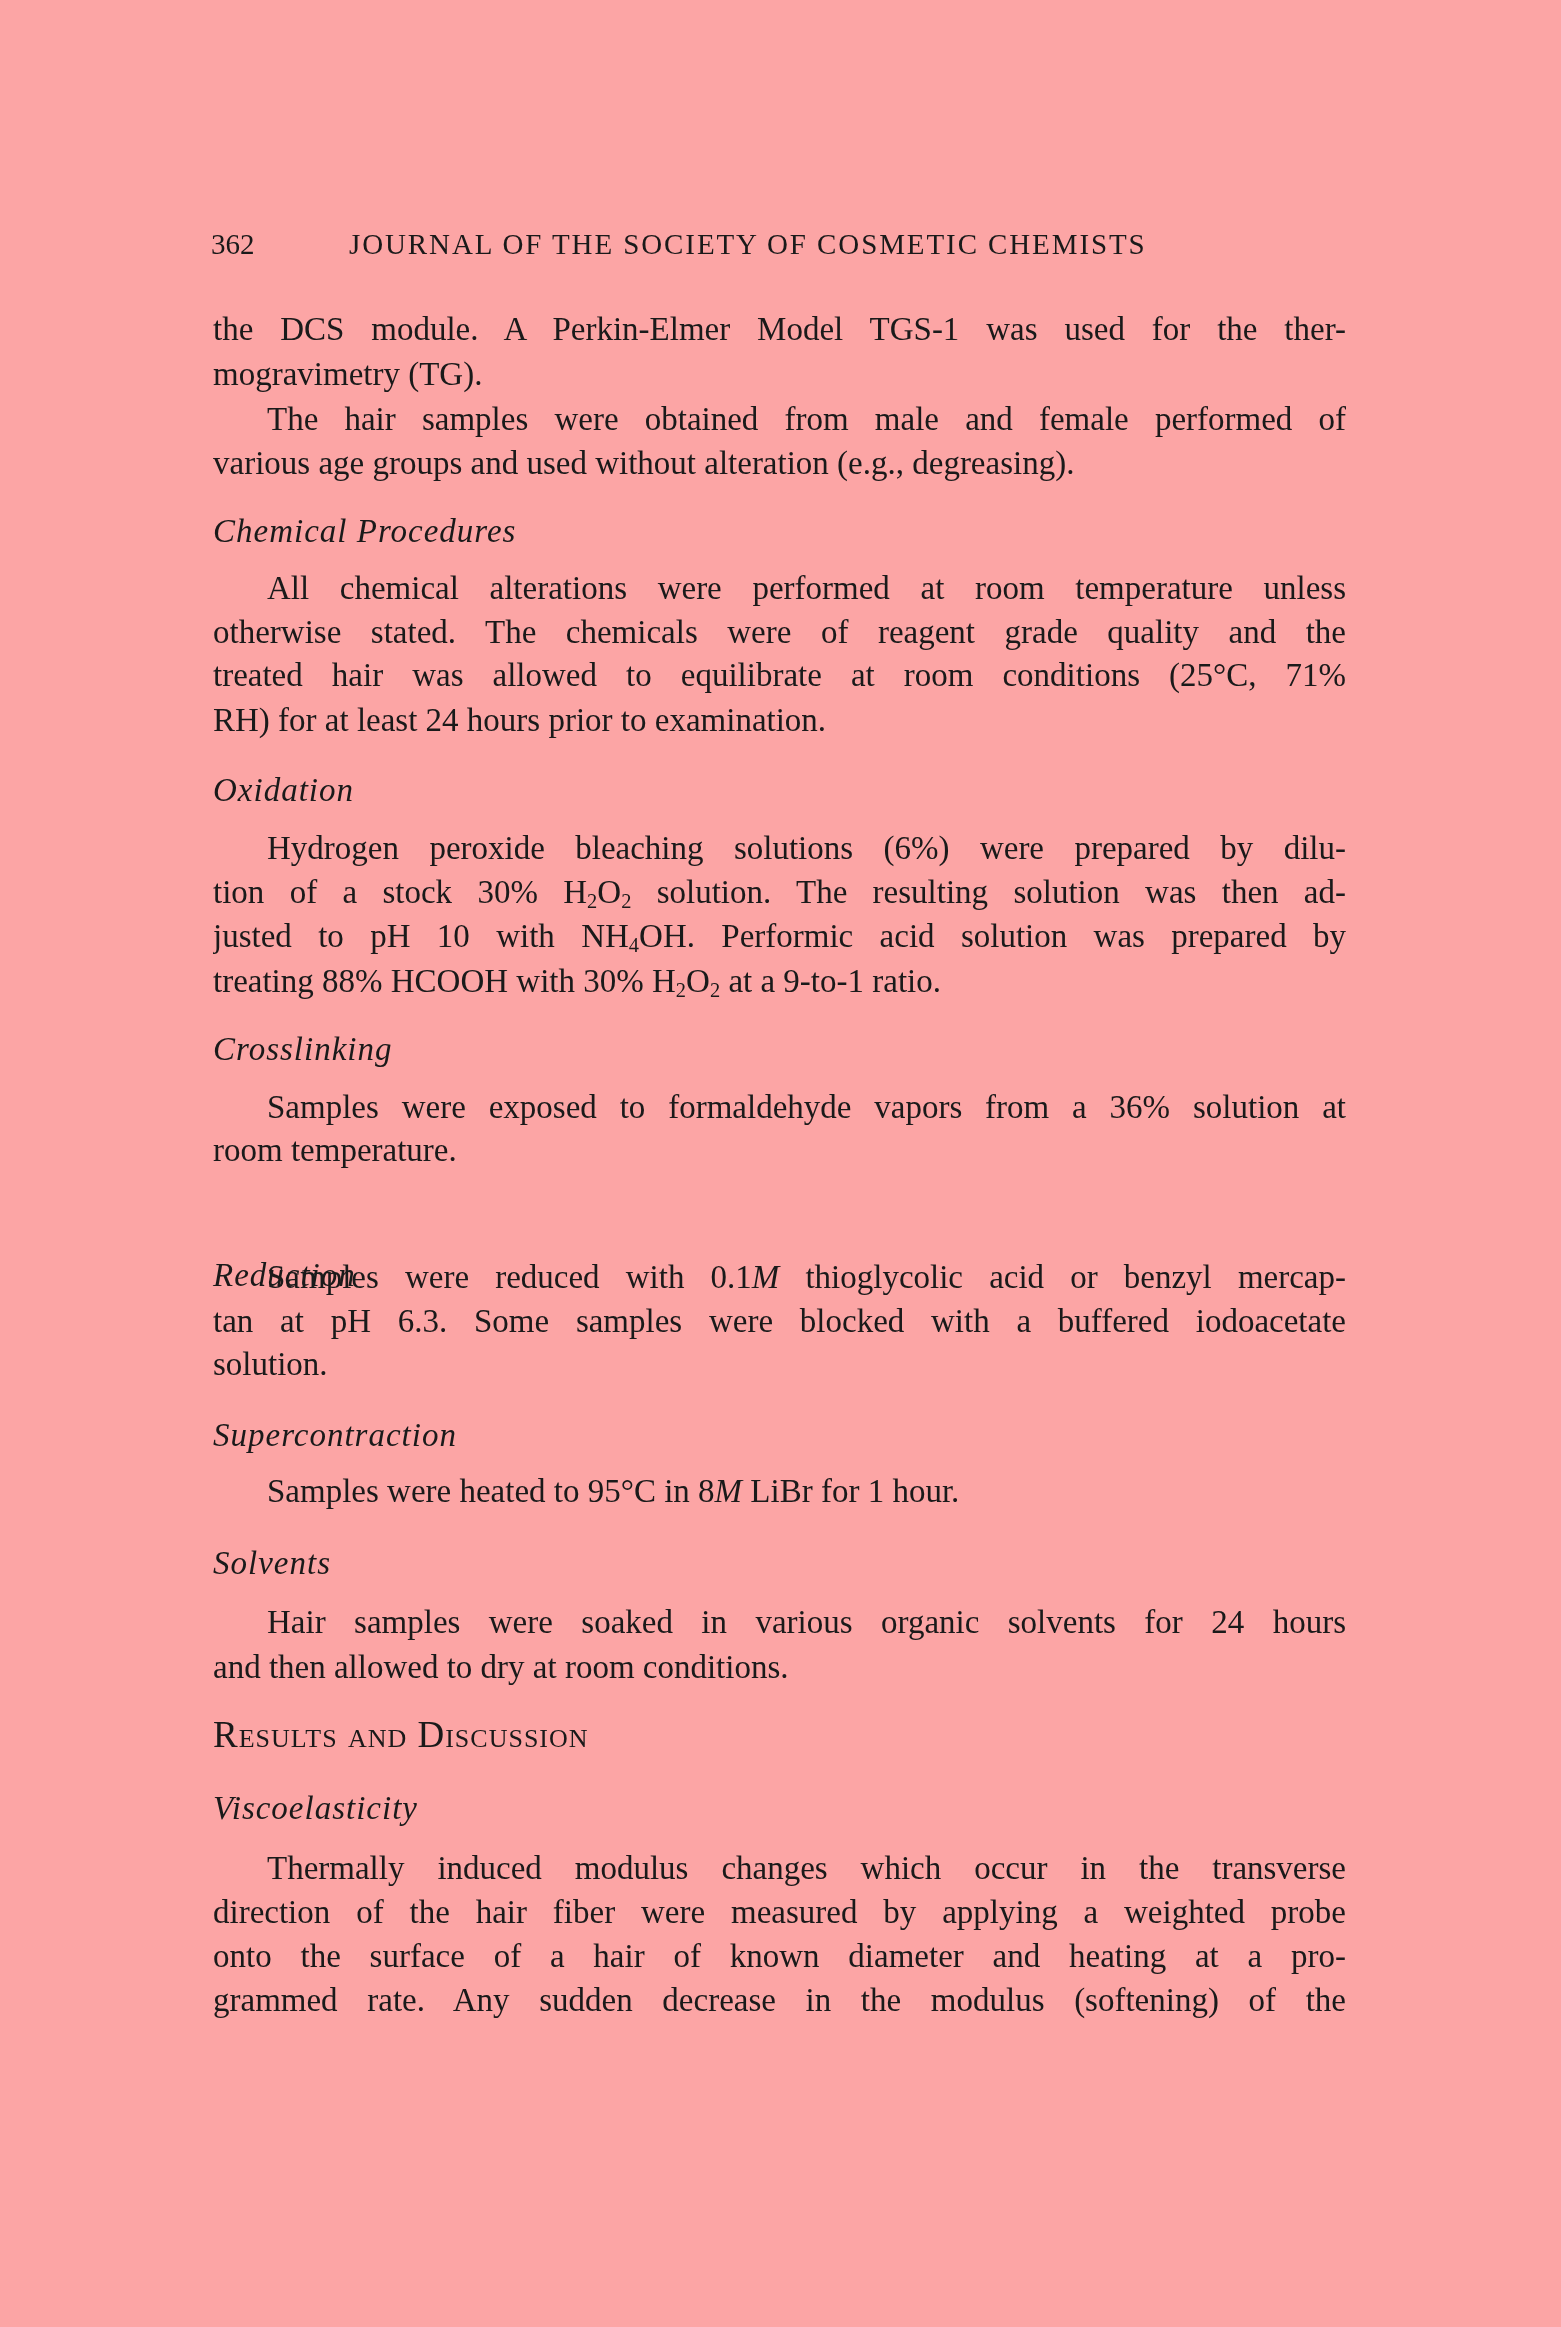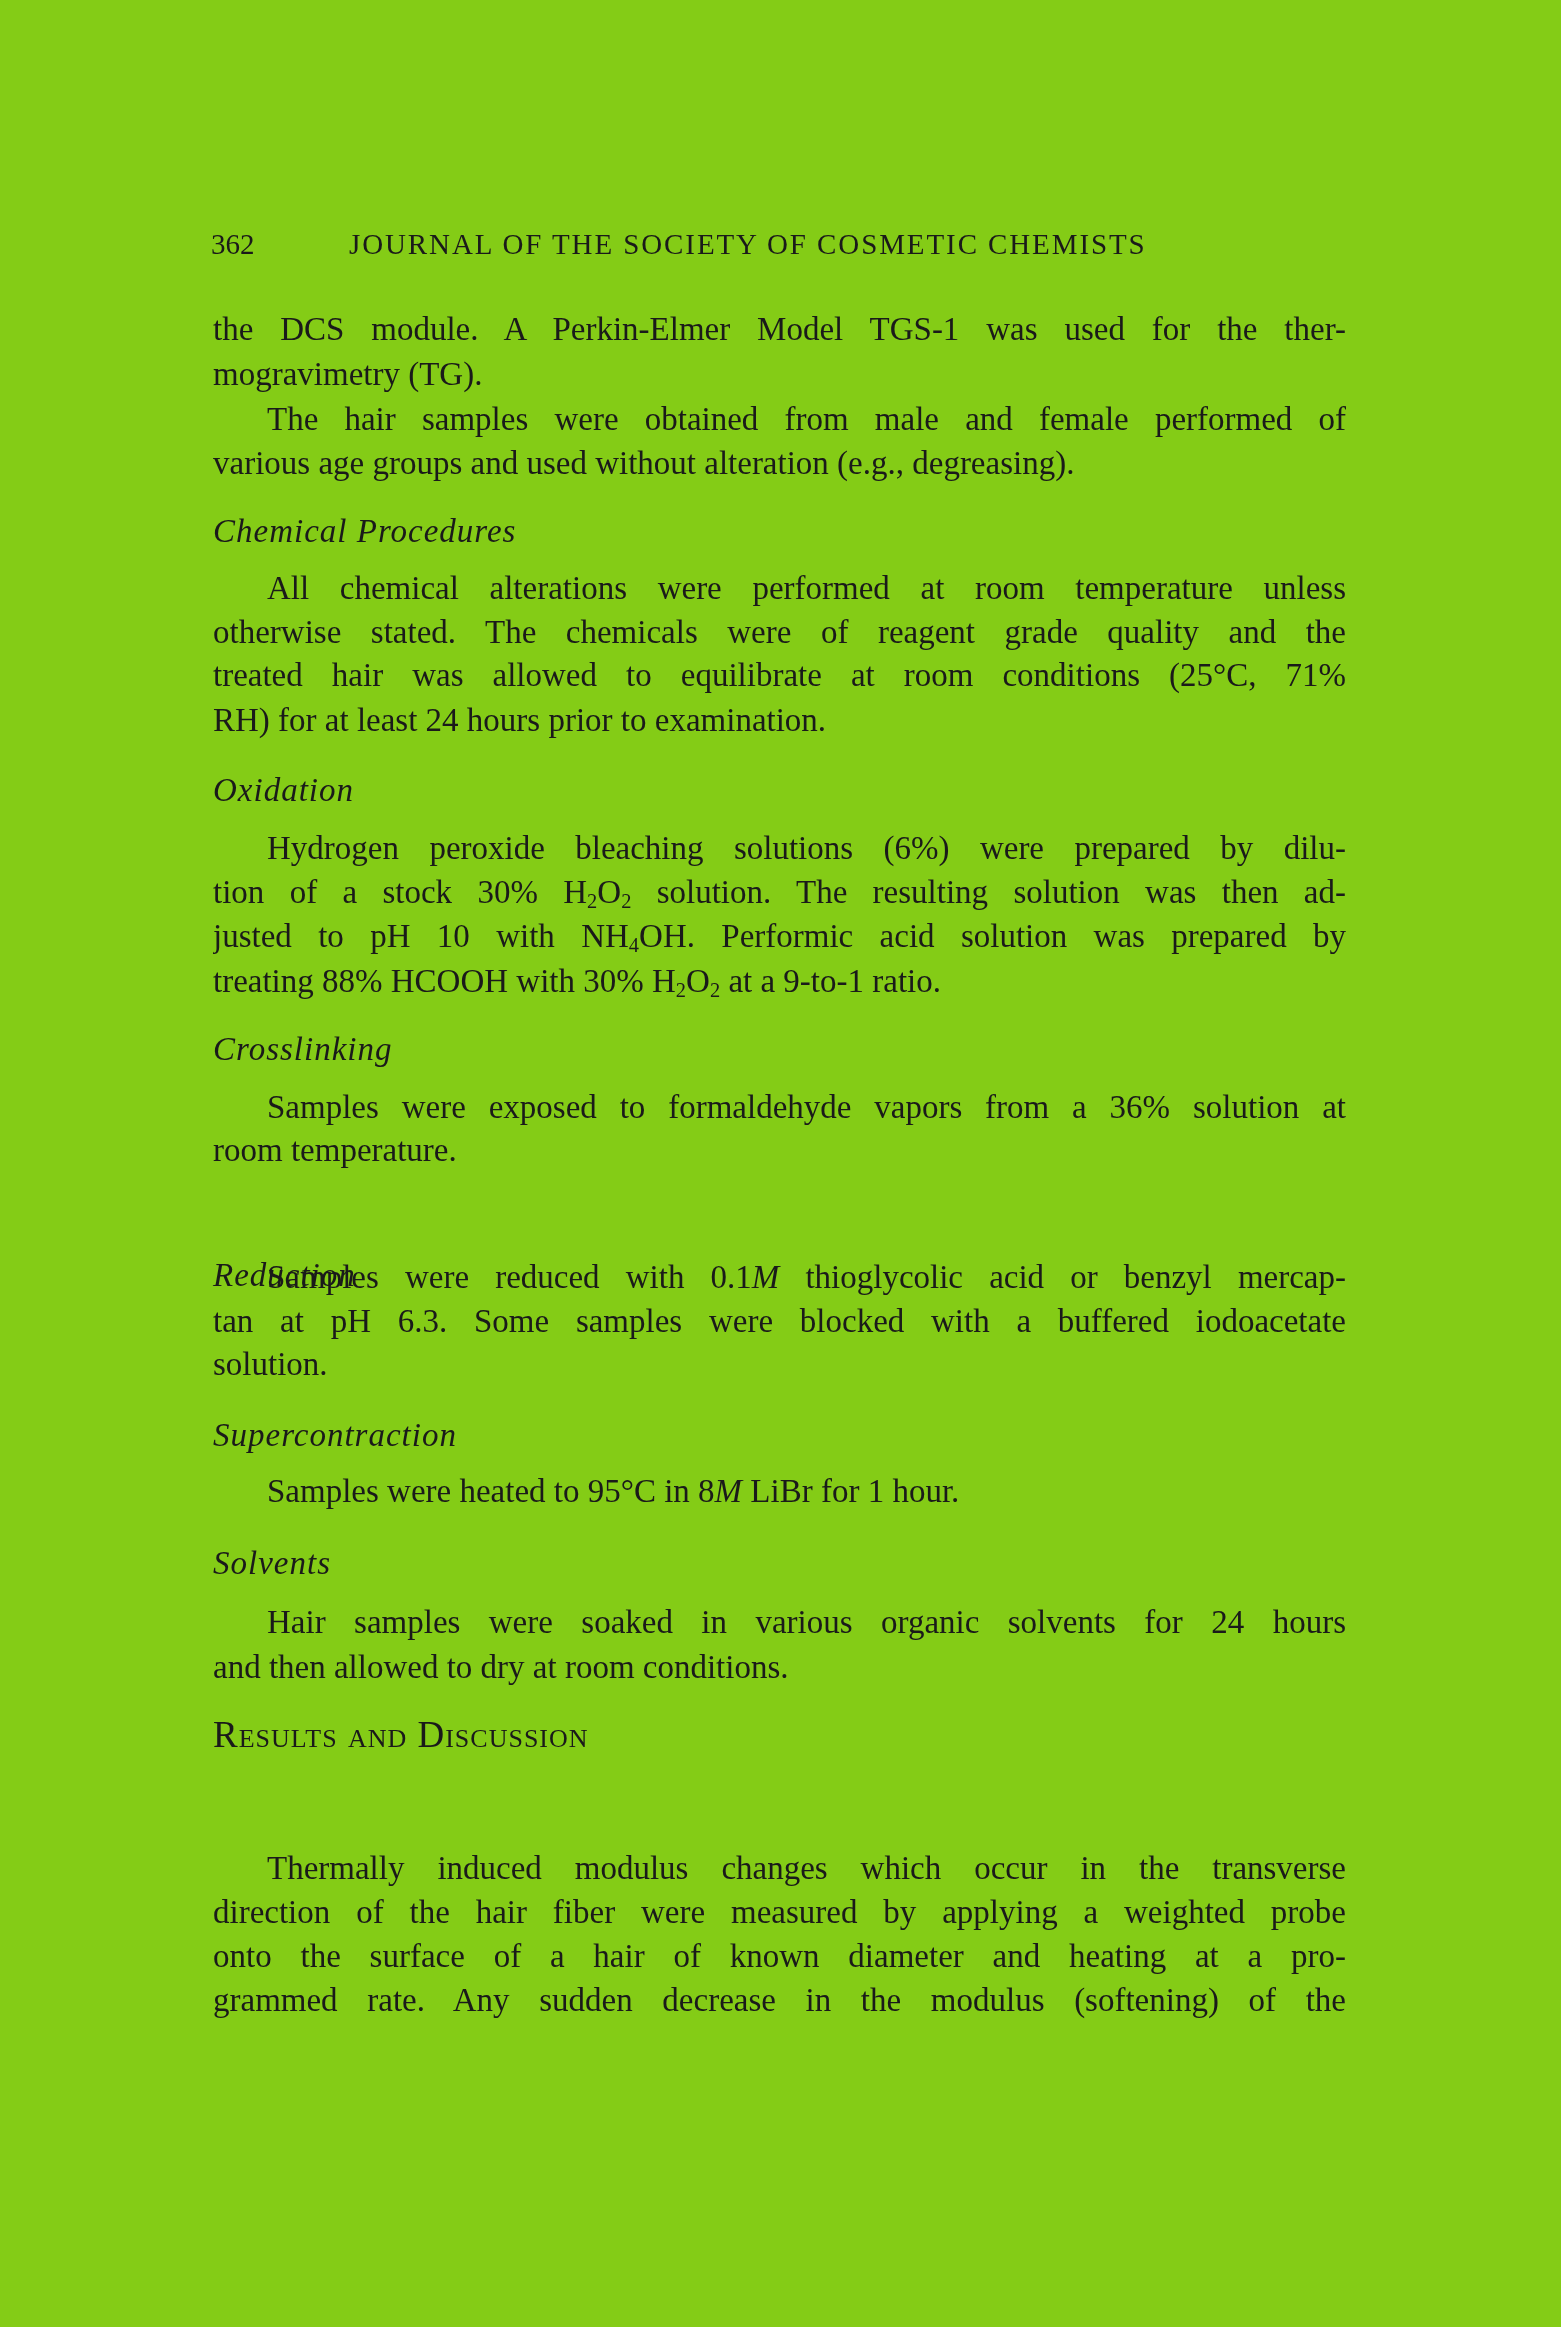--- a/index.html
+++ b/index.html
@@ -1,17 +1,17 @@
 <!DOCTYPE html>
 <html><head>
 <meta charset="utf-8">
 <style>
   html, body { margin: 0; padding: 0; background: #ffffff; }
   body { width: 1561px; height: 2328px; position: relative; overflow: hidden; }
-  .page { position: absolute; left: 0; top: 0; width: 1561px; height: 2328px; background: #84cc16; color: #1a1a1a;
+  .page { position: absolute; left: 0; top: 0; width: 1561px; height: 2328px; background: #fca5a5; color: #1a1a1a;
           font-family: "Liberation Serif", "DejaVu Serif", serif; }
   .ln { position: absolute; left: 213px; width: 1133px; font-size: 33px; line-height: 38px; white-space: nowrap; }
   .ln.j { text-align: justify; text-align-last: justify; white-space: normal; height: 38px; overflow: hidden; }
   .ind { left: 267px; width: 1079px; }
   .hd { font-style: italic; letter-spacing: 1px; }
   .ctr { left: 213px; width: 1133px; text-align: left; }
   .running { position: absolute; top: 227px; font-size: 29px; line-height: 35px; letter-spacing: 1.9px; white-space: nowrap; }
   .pgnum { left: 211px; letter-spacing: 0; }
   .jtitle { left: 349px; }
   .sc { font-variant: small-caps; letter-spacing: 1px; font-size: 37px; }
@@ -53,19 +53,20 @@
   <div class="ln" style="top:1345px">solution.</div>
 
   <div class="ln hd" style="top:1416px">Supercontraction</div>
   <div class="ln ind" style="top:1472px"><span>Samples were heated to 95°C in 8</span><span class="it">M</span><span> LiBr for 1 hour.</span></div>
 
   <div class="ln hd" style="top:1544px">Solvents</div>
   <div class="ln j ind" style="top:1603px">Hair samples were soaked in various organic solvents for 24 hours</div>
   <div class="ln" style="top:1648px">and then allowed to dry at room conditions.</div>
 
   <div class="ln ctr sc" style="top:1716px">Results and Discussion</div>
+  <div class="ln ctr hd" style="top:1789px">Viscoelasticity</div>
   <div class="ln j ind" style="top:1849px">Thermally induced modulus changes which occur in the transverse</div>
   <div class="ln j" style="top:1893px">direction of the hair fiber were measured by applying a weighted probe</div>
   <div class="ln j" style="top:1937px">onto the surface of a hair of known diameter and heating at a pro-</div>
   <div class="ln j" style="top:1981px">grammed rate.  Any sudden decrease in the modulus (softening) of the</div>
 
 </div>
 
 
 </body></html>

